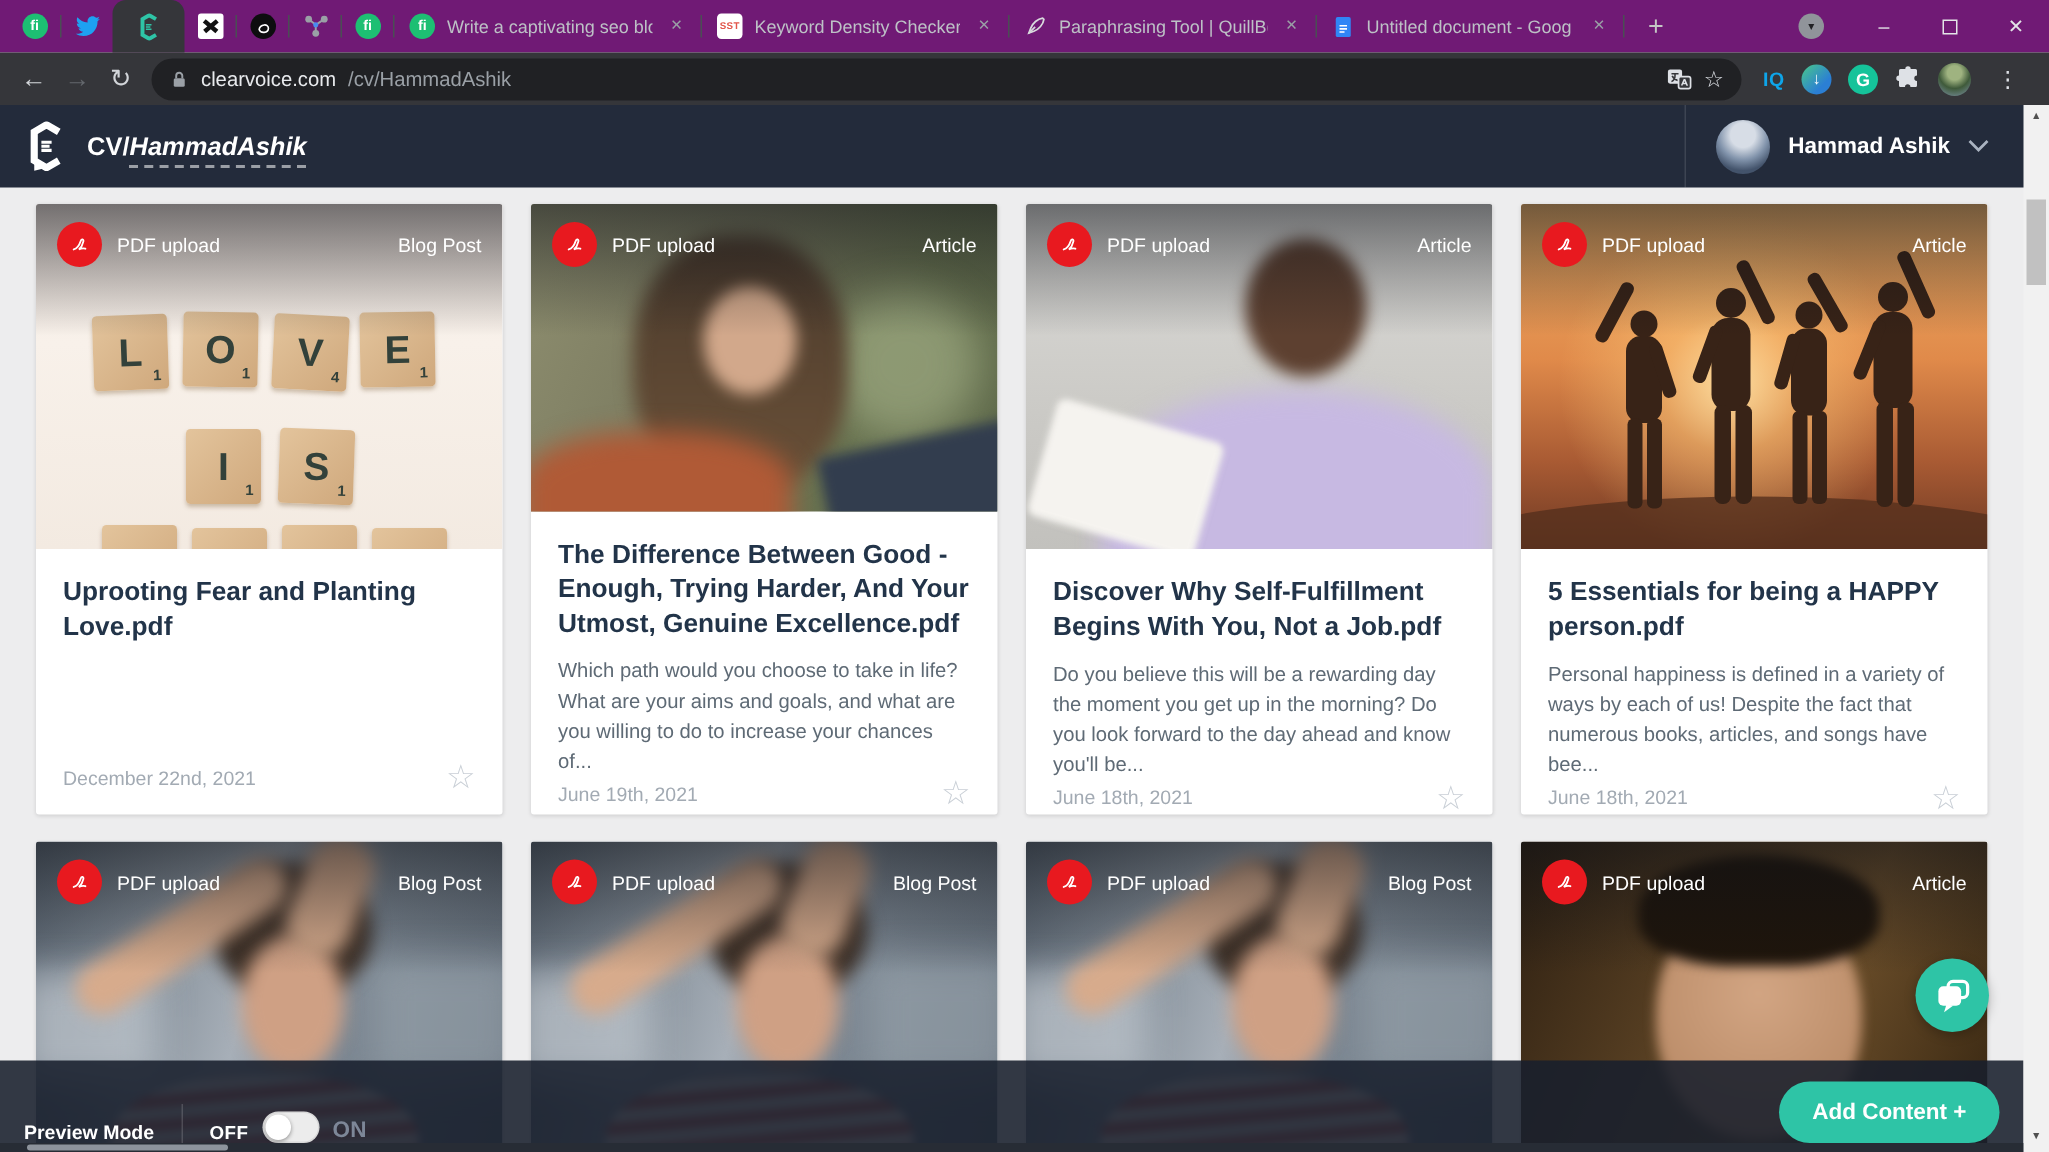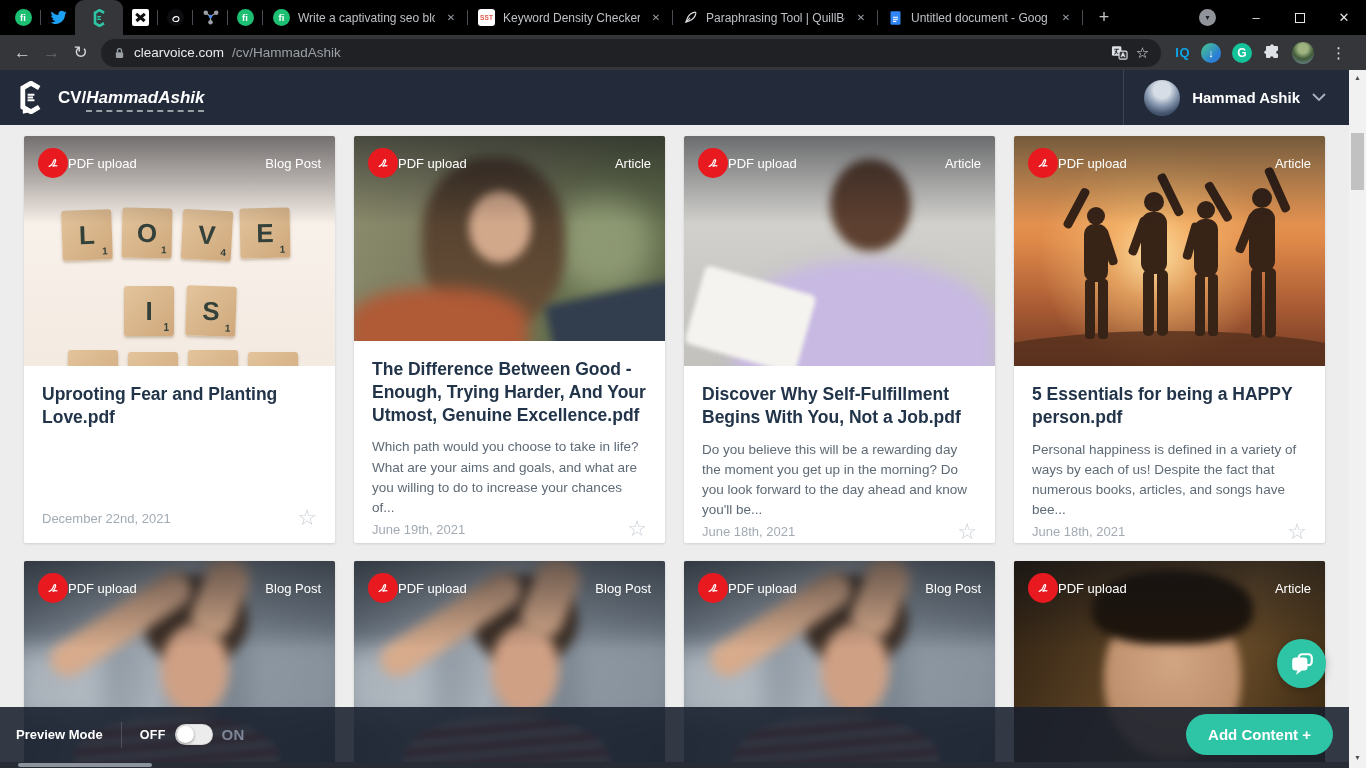--- a/index.html
+++ b/index.html
@@ -1,20 +1,20 @@
 <!DOCTYPE html>
 <html><head>
 <meta charset="utf-8">
 <style>
   * { margin:0; padding:0; box-sizing:border-box; }
   html,body { width:1366px; height:768px; }
   body { position:relative; overflow:hidden; background:#ededee; font-family:"Liberation Sans",sans-serif; }
 
   
-  .tabbar { height:35px; background:#000000; display:flex; align-items:center; padding-left:6px;justify-content:space-between; }
+  .tabbar { height:35px; background:#701a75; display:flex; align-items:center; padding-left:6px;justify-content:space-between; }
   .ptab { width:34px; height:35px; display:flex; align-items:center; justify-content:center; flex:none; }
   .ptab.active { width:48px; background:#35363a; border-radius:9px 9px 0 0; }
   .vsep { width:1px; height:15px; background:#4a4e54; flex:none; }
   .tab { display:flex; align-items:center; width:204px; height:35px; padding:0 8px 0 10px; gap:8px; color:#bdc1c6; font-size:12px; flex:none; min-width:0; }
   .tab .tlabel { white-space:nowrap; overflow:hidden; flex:1; }
   .tab .tclose { margin-left:auto; color:#9aa0a6; font-size:10px; width:16px; height:16px; line-height:16px; text-align:center; border-radius:50%; flex:none; }
   .newtab { color:#c4c7c5; font-size:18px; width:30px; height:30px; line-height:28px; text-align:center; margin-left:6px; border-radius:50%; }
   .tabbar-right { margin-left:auto; display:flex; align-items:center; height:35px; }
   .tabsearch { width:17px; height:17px; border-radius:50%; background:#90949a; display:flex; align-items:center; justify-content:center; color:#202124; font-size:8px; margin-right:18px; }
   .winbtn { width:44px; height:35px; display:flex; align-items:center; justify-content:center; color:#e3e5e8; font-size:13px; }
@@ -51,21 +51,21 @@
   .user-avatar { width:36px; height:36px; border-radius:50%; background:radial-gradient(circle at 50% 28%,#d7dde6 0 26%,#8193ab 52%,#43536b 75%); }
   .user-name { color:#fff; font-size:15px; }
 
   
   .content { padding:11px 24px 0; height:643px; overflow:hidden; }
   .grid { display:grid; grid-template-columns:repeat(4,311px); gap:18px 19px; }
   .card { background:#fff; height:407px; display:flex; flex-direction:column; box-shadow:0 1px 3px rgba(0,0,0,.13); border-radius:2px; overflow:hidden; }
   .card-image { height:230px; position:relative; overflow:hidden; flex:none; }
   .grid > .card:nth-child(2) .card-image { height:205px; }
   .banner { position:absolute; left:0; right:0; top:0; height:88px; background:linear-gradient(180deg,rgba(14,17,23,.55),rgba(14,17,23,0)); z-index:3; padding:12px 14px; }
-  .banner-inner { display:flex; align-items:center; color:#fff; font-size:13px; }
+  .banner-inner { display:flex; align-items:center; gap:10px; color:#fff; font-size:13px; }
   .pdfc { width:30px; height:30px; border-radius:50%; background:#e8191f; display:flex; align-items:center; justify-content:center; flex:none; }
   .category { margin-left:auto; }
   .card-body { padding:17px 18px 14px; display:flex; flex-direction:column; flex:1; }
   .title { font-size:17.5px; font-weight:700; color:#223449; line-height:1.3; }
   .desc { font-size:13.5px; color:#5e6a75; line-height:1.5; margin-top:11px; }
   .meta { margin-top:auto; display:flex; align-items:center; justify-content:space-between; }
   .date { font-size:13px; color:#a2aab3; }
   .favstar { font-size:22px; color:#c9cfd6; line-height:1; }
 
   
@@ -90,21 +90,21 @@
   .wm-hair { left:38%; top:6%; width:34%; height:40%; background:#3b2e25; border-radius:50%; filter:blur(6px); }
   .wm-face { left:44%; top:27%; width:22%; height:40%; background:#cfa084; border-radius:50%; filter:blur(6px); }
   .wm-arm { left:5%; top:20%; width:52%; height:15%; background:#d7ab8c; border-radius:40px; transform:rotate(-33deg); filter:blur(6px); }
   .wm-arm2 { left:56%; top:-2%; width:14%; height:36%; background:#d7ab8c; border-radius:40px; transform:rotate(22deg); filter:blur(6px); }
   .wm-shirt { left:16%; bottom:-8%; width:66%; height:40%; background:repeating-linear-gradient(175deg,#c2605c 0 8px,#e2dcd5 8px 16px); border-radius:45% 45% 0 0; filter:blur(3px); }
   .im-smileman { background:linear-gradient(115deg,#2e2012,#5b4224 40%,#6b4e2a 60%,#33230f); }
   .sm-hair { left:25%; top:4%; width:52%; height:32%; background:#1f150b; border-radius:50% 50% 40% 40%; filter:blur(4px); }
   .sm-face { left:29%; top:16%; width:44%; height:70%; background:radial-gradient(circle at 50% 40%,#d2a583,#b98a66 75%); border-radius:48%; filter:blur(4px); }
 
   
-  .footerbar { position:absolute; left:0; right:17px; bottom:6px; height:55px; background:rgba(24,31,44,.88); display:flex; align-items:center; padding:0 16px; z-index:20;margin-top:36px; }
+  .footerbar { position:absolute; left:0; right:17px; bottom:6px; height:55px; background:rgba(24,31,44,.88); display:flex; align-items:flex-end; padding:0 16px; z-index:20;margin-top:36px; }
   .pm-label { color:#fff; font-weight:700; font-size:13px; }
   .pm-div { width:1px; height:26px; background:rgba(255,255,255,.16); margin:0 18px; }
   .off { color:#fff; font-weight:700; font-size:12.5px; letter-spacing:.3px; }
   .toggle { width:38px; height:21px; border-radius:11px; background:#ececec; margin:0 9px; position:relative; box-shadow:inset 0 0 0 1px rgba(0,0,0,.08); }
   .knob { position:absolute; left:2px; top:2px; width:17px; height:17px; border-radius:50%; background:#fff; box-shadow:0 1px 3px rgba(0,0,0,.4); }
   .on { color:#7d8798; font-weight:700; font-size:15px; letter-spacing:.3px; }
   .addcontent { margin-left:auto; height:41px; border-radius:21px; background:#2ec4a6; color:#fff; font-weight:700; font-size:15px; display:flex; align-items:center; padding:0 22px; border:none; }
   .chatbtn { position:absolute; right:40px; bottom:80px; width:49px; height:49px; border-radius:50%; background:#2ec4a6; display:flex; align-items:center; justify-content:center; z-index:21; box-shadow:0 2px 8px rgba(0,0,0,.25); }
 
   

